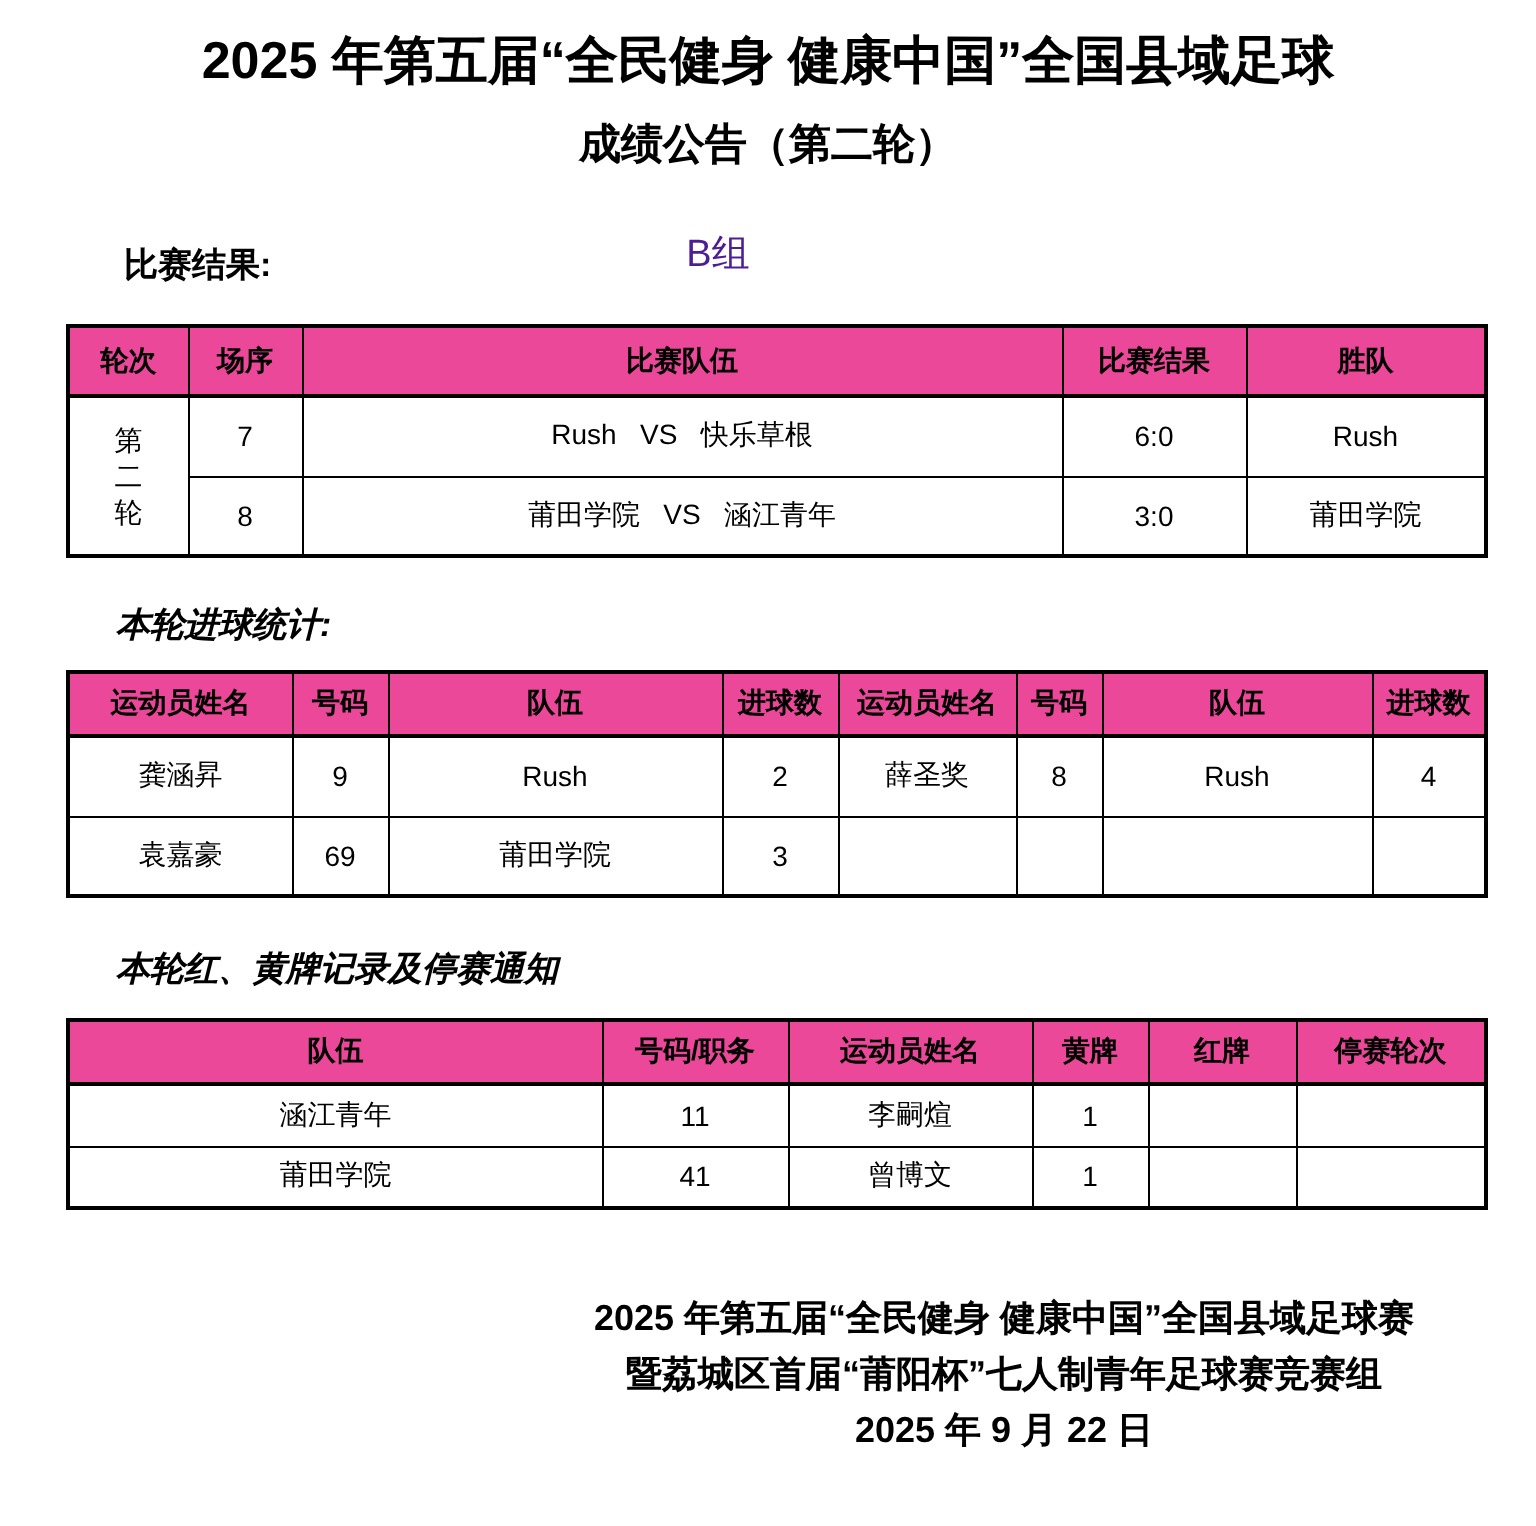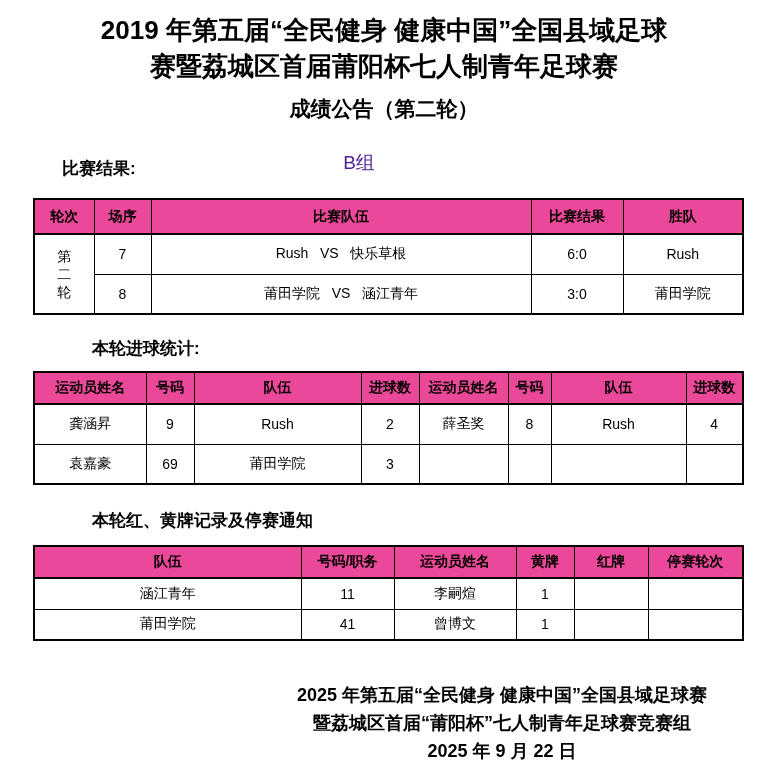--- a/index.html
+++ b/index.html
@@ -36,24 +36,25 @@
     font-size: 17px;
   }
   .group-label {
     position: absolute;
     left: 0; right: 50px; top: 0;
     text-align: center;
     font-size: 19px;
     color: #4c1d95;
   }
   .section-label {
-    margin-left: 92px;
+    margin-left: 58px;
     font-weight: bold;
     font-size: 17px;
     line-height: 20px;
+    font-style: italic;
   }
   .goals-label { margin-top: 24px; }
   .cards-label { margin-top: 26px; }
   table {
     border-collapse: collapse;
     table-layout: fixed;
     width: 709px;
     margin-left: 33px;
   }
   .results-table { margin-top: 16px; }
@@ -93,22 +94,21 @@
     text-align: center;
     font-weight: bold;
     font-size: 18px;
     line-height: 28px;
   }
 </style>
 </head>
 <body>
 
 <div class="title">
-  <div>2019 年第五届“全民健身 健康中国”全国县域足球</div>
-  <div>赛暨荔城区首届莆阳杯七人制青年足球赛</div>
+  <div>2025 年第五届“全民健身 健康中国”全国县域足球</div>
 </div>
 
 <div class="subtitle">成绩公告（第二轮）</div>
 
 <div class="group-row">
   <span class="results-label">比赛结果:</span>
   <span class="group-label">B组</span>
 </div>
 
 <table class="results-table">

